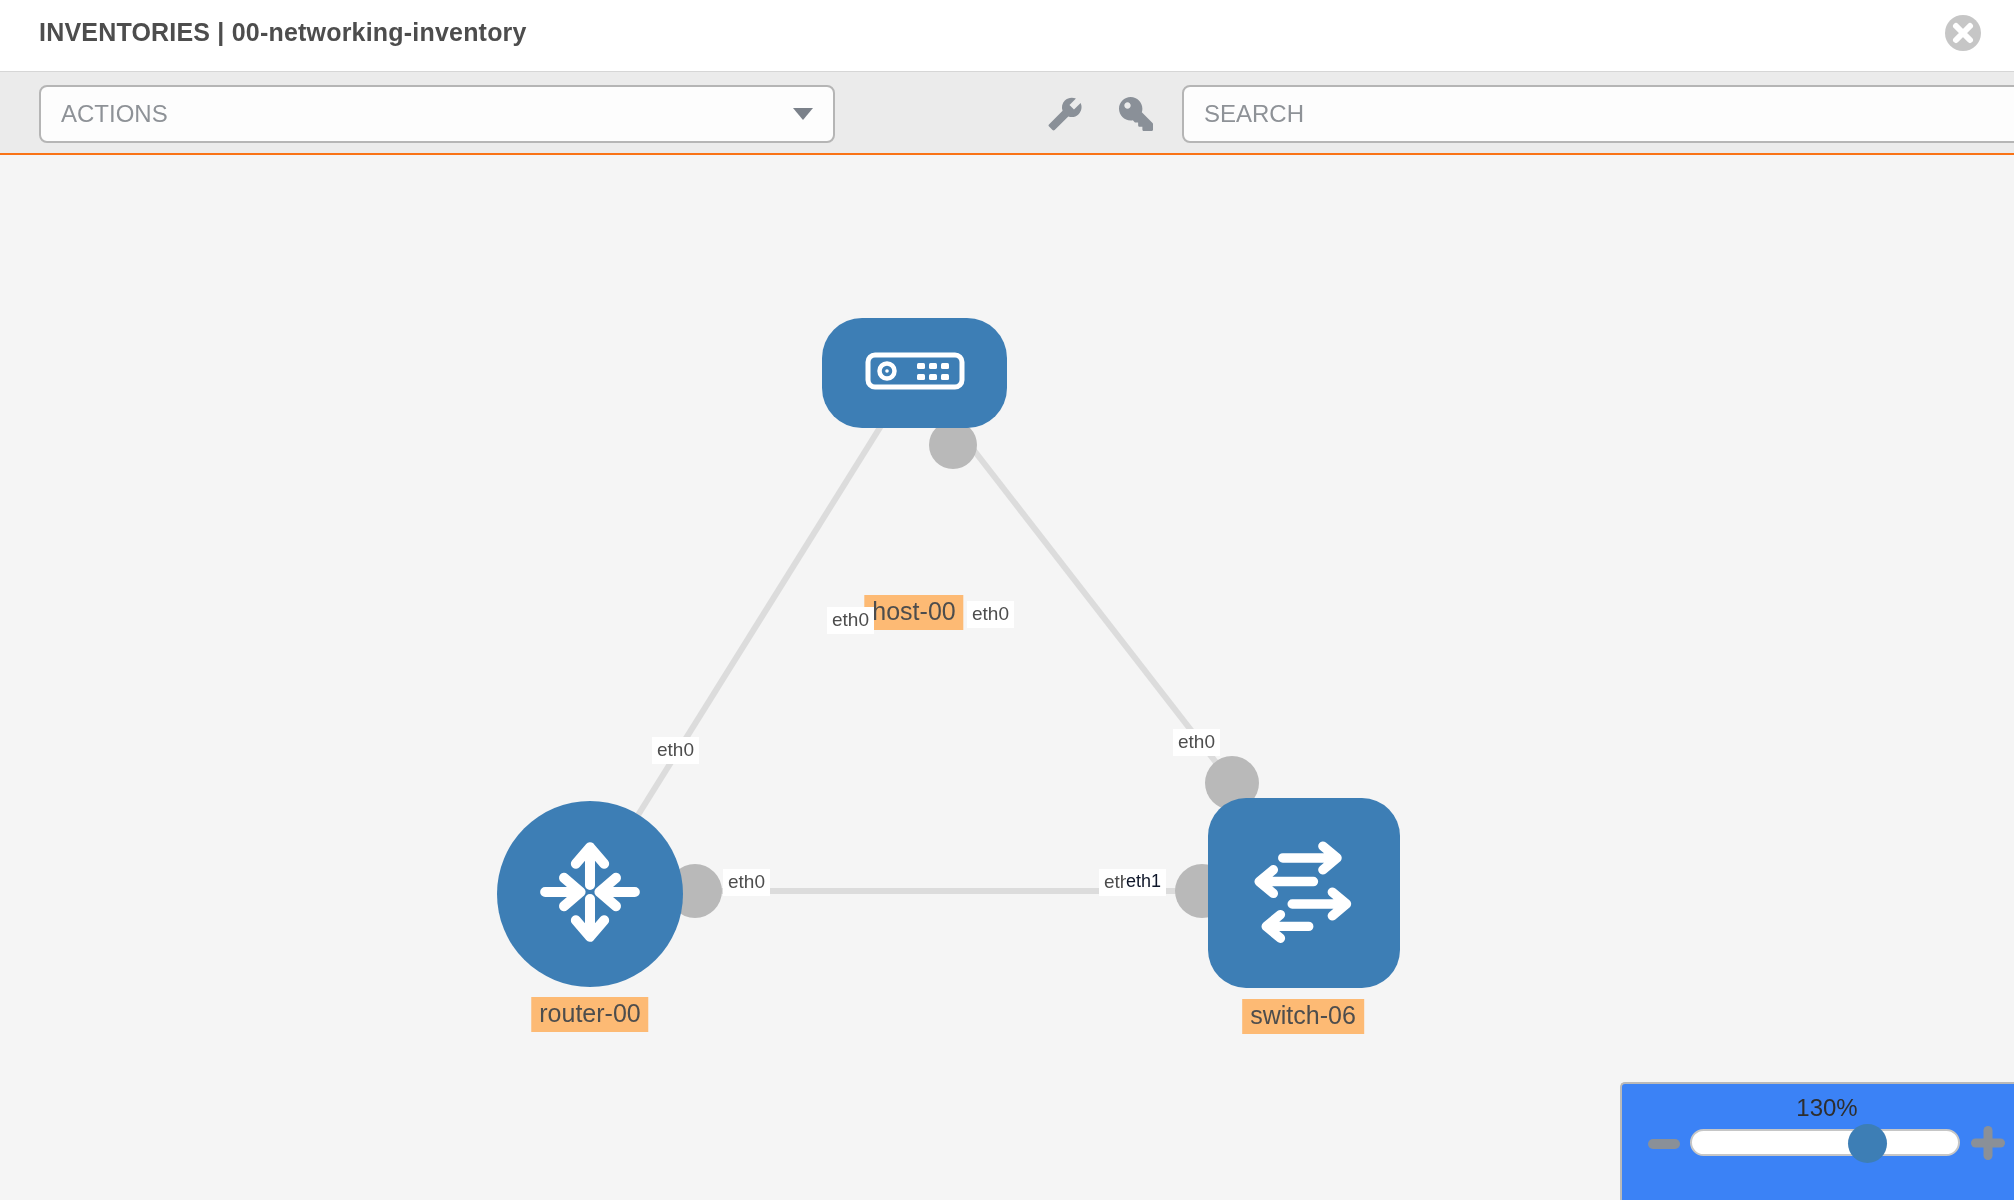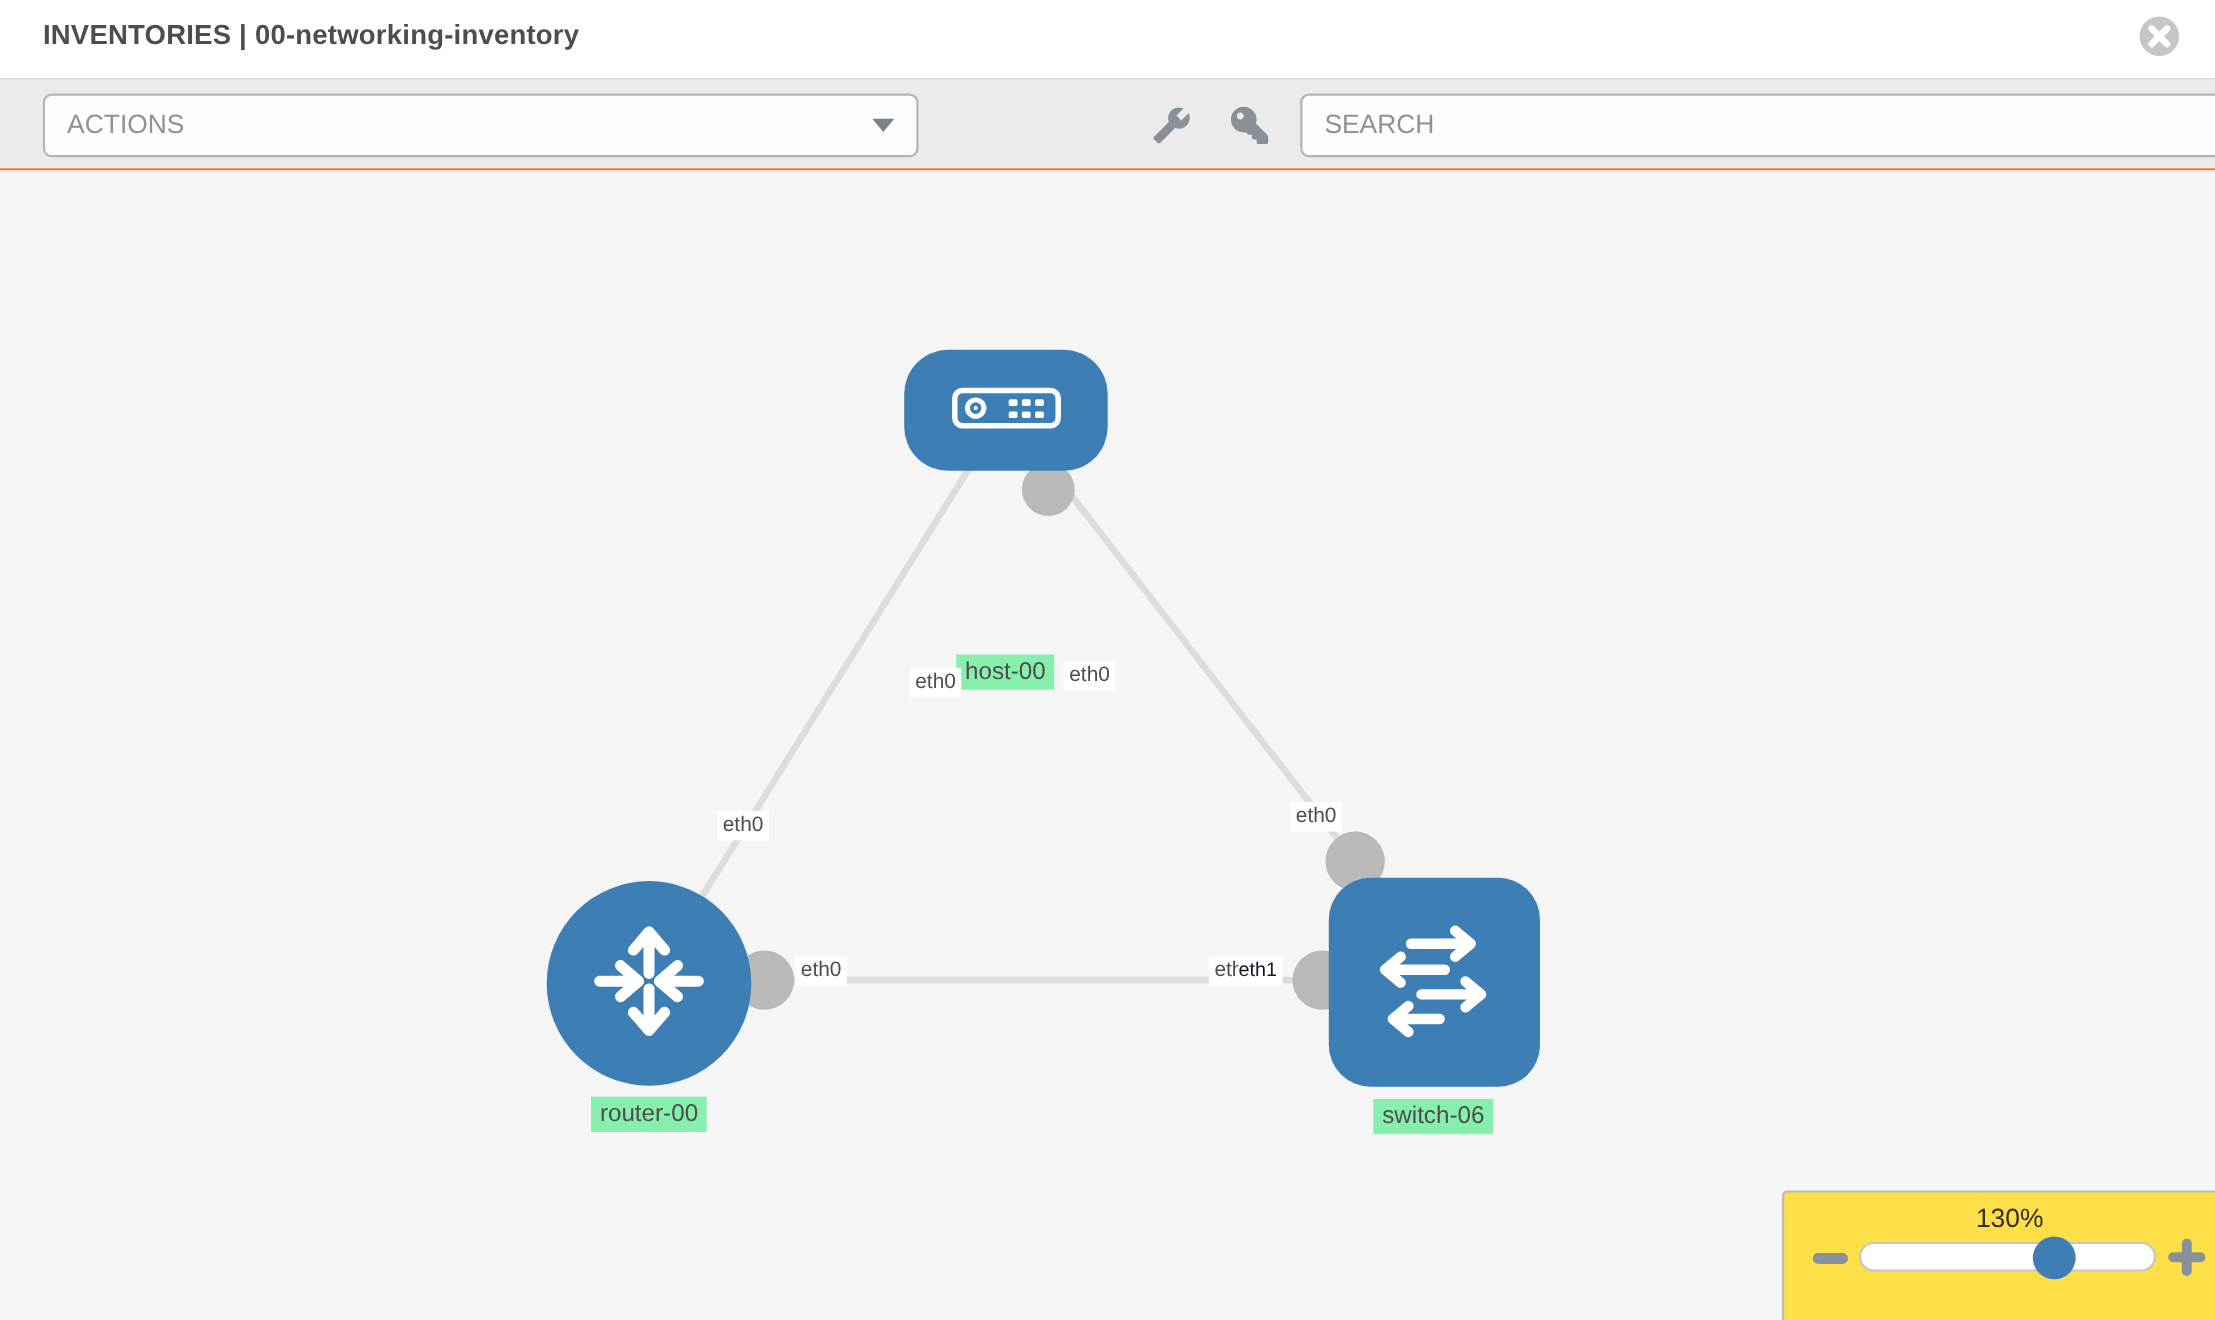--- a/index.html
+++ b/index.html
@@ -28,40 +28,40 @@
 
   
   .canvas { position: absolute; left: 0; top: 155px; width: 2014px; height: 1045px; background: #f5f5f5; }
   .links-svg { position: absolute; left: 0; top: 0; }
 
   .node { position: absolute; background: #3d7eb5; display: flex; align-items: center; justify-content: center; cursor: pointer; }
   .node-host   { left: 822px; top: 163px; width: 185px; height: 110px; border-radius: 40px; }
   .node-router { left: 497px; top: 646px; width: 186px; height: 186px; border-radius: 50%; }
   .node-switch { left: 1208px; top: 643px; width: 192px; height: 190px; border-radius: 38px; }
 
-  .node-label { position: absolute; background: #86efac; color: #4d4d4d; font-size: 22px;
+  .node-label { position: absolute; background: #fdba74; color: #4d4d4d; font-size: 25px;
     padding: 2px 8px 4px 8px; white-space: nowrap; transform: translateX(-50%); cursor: default; }
   .lbl-host   { left: 914px;  top: 440px; }
   .lbl-router { left: 590px;  top: 842px; }
   .lbl-switch { left: 1303px; top: 844px; }
 
   .eth-label { position: absolute; background: #ffffff; color: #4d4d4d; font-size: 19px;
     padding: 2px 5px 3px 5px; white-space: nowrap; cursor: default; }
   .eth-host-left   { left: 827px;  top: 452px; }
   .eth-host-right  { left: 967px;  top: 446px; }
   .eth-router-top  { left: 652px;  top: 582px; }
   .eth-switch-top  { left: 1173px; top: 574px; }
   .eth-bottom-left { left: 723px;  top: 714px; }
   .eth-combo { position: absolute; left: 1099px; top: 714px; display: flex; }
   .eth-combo .eth-clipped { background: #ffffff; color: #4d4d4d; font-size: 19px; padding: 2px 0 3px 5px;
     width: 27px; overflow: hidden; white-space: nowrap; }
   .eth-combo .eth-front { background: #ffffff; color: #0f172a; font-size: 18px; padding: 2px 5px 3px 0; white-space: nowrap; }
 
   
-  .zoom-panel { position: absolute; right: 0; bottom: 0; width: 394px; height: 118px; background: #fde047;
+  .zoom-panel { position: absolute; right: 0; bottom: 0; width: 394px; height: 118px; background: #3b82f6;
     border-left: 2px solid #b9b9b9; border-top: 2px solid #b9b9b9; border-top-left-radius: 5px; }
   .zoom-level { position: absolute; left: 155px; top: 10px; width: 100px; text-align: center;
     font-size: 24px; color: #2e2e2e; }
   .zoom-minus-btn, .zoom-plus-btn { position: absolute; background: transparent; border: none; cursor: pointer;
     width: 44px; height: 44px; display: flex; align-items: center; justify-content: center; }
   .zoom-minus-btn { left: 20px; top: 38px; }
   .zoom-plus-btn  { left: 344px; top: 38px; }
   .zoom-track { position: absolute; left: 68px; top: 45px; width: 270px; height: 27px; background: #ffffff;
     border: 2px solid #c6c6c6; border-radius: 14px; cursor: pointer; }
   .zoom-thumb { position: absolute; left: 156px; top: -7px; width: 39px; height: 39px; border-radius: 50%;

